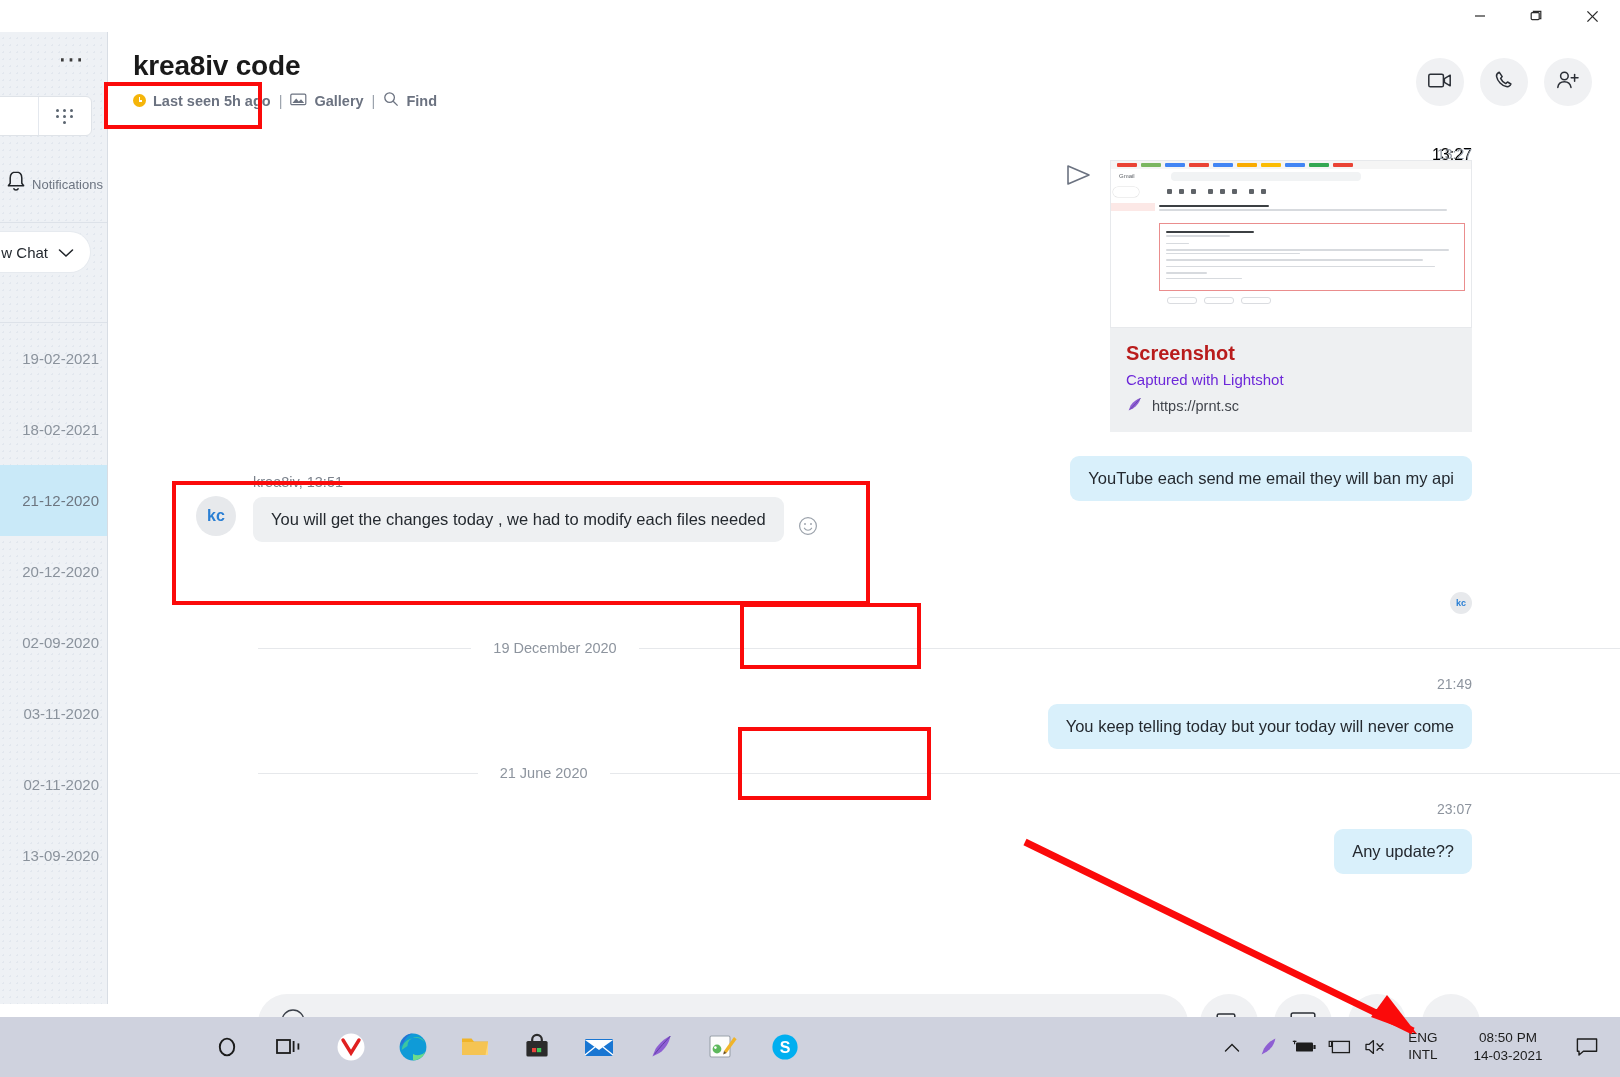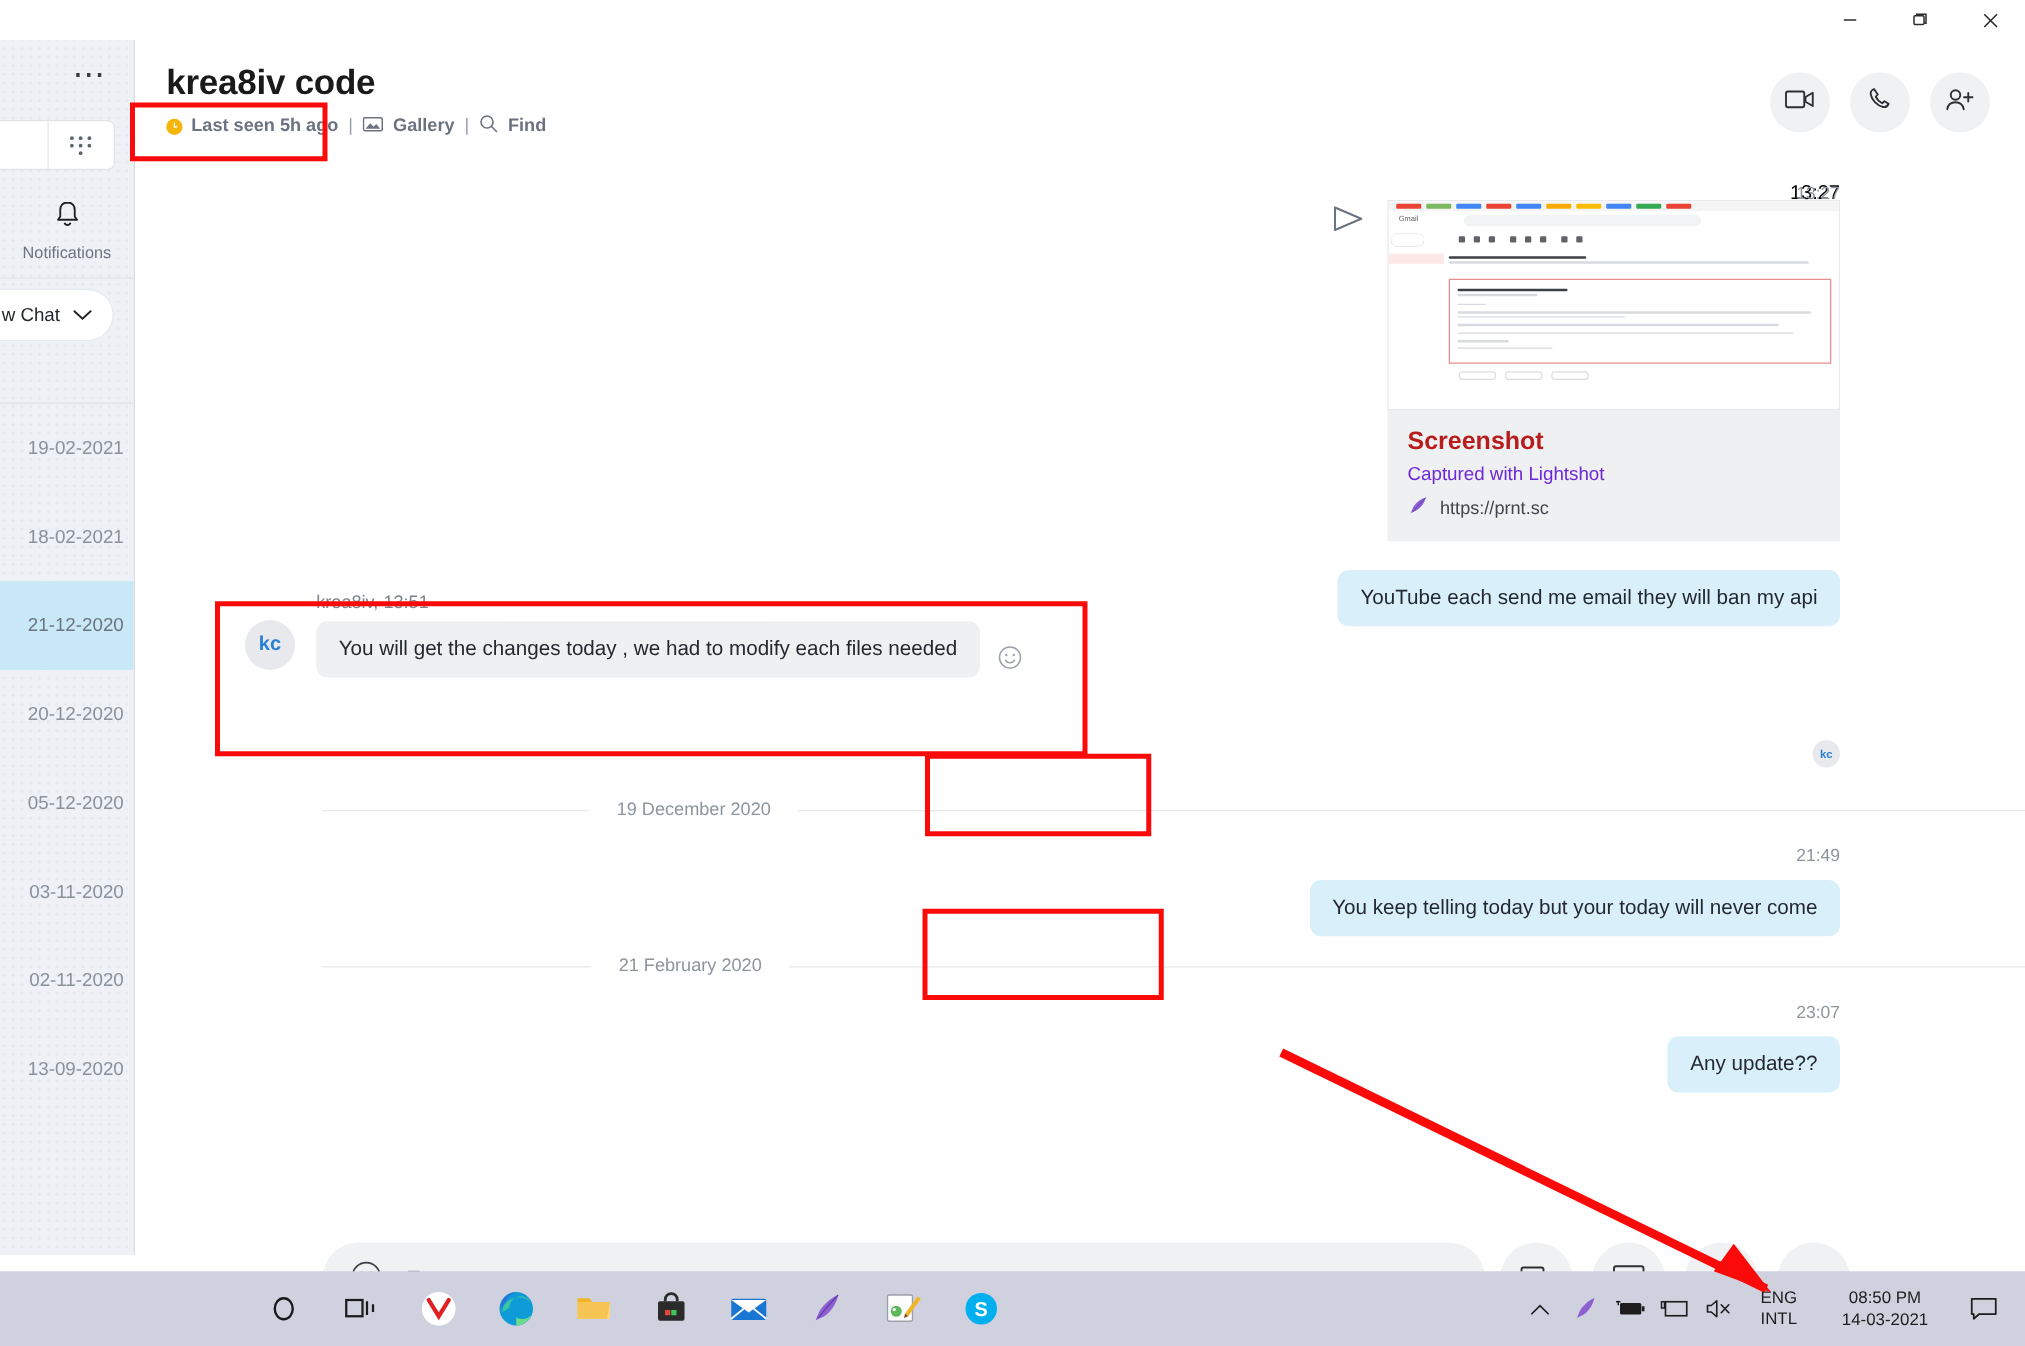--- a/index.html
+++ b/index.html
@@ -43,21 +43,21 @@
   .sb-searchrow .lhs { flex: 1; border-right: 1px solid #e4e8ee; }
   .sb-searchrow .grid-ic {
     width: 52px; display: flex; align-items: center; justify-content: center;
   }
   .dotgrid { display: grid; grid-template-columns: repeat(3, 4px); gap: 3px; }
   .dotgrid i { width: 3px; height: 3px; background: #5b6570; border-radius: 50%; display: block; }
   .dotgrid i.empty { background: transparent; }
 
   .sb-notif {
     position: absolute; left: 0; top: 148px; width: 107px; height: 72px;
-    display: flex; flex-direction: column; align-items: center; justify-content: center;
+    display: flex; flex-direction: row; align-items: center; justify-content: center;
     gap: 4px;
   }
   .sb-notif .lbl { font-size: 13px; color: #6c7480; }
   .sb-divider { position: absolute; left: 0; top: 222px; width: 107px; height: 1px; background: #dde2e9; }
 
   .sb-newchat {
     position: absolute; left: -58px; top: 232px; width: 148px; height: 40px;
     background: #fff; border-radius: 20px; display: flex; align-items: center;
     justify-content: flex-end; gap: 10px; padding-right: 16px;
     font-size: 15px; color: #24292f;
@@ -299,21 +299,21 @@
         <div class="sb-item">
           <span class="d">18-02-2021</span>
         </div>
         <div class="sb-item active">
           <span class="d">21-12-2020</span>
         </div>
         <div class="sb-item">
           <span class="d">20-12-2020</span>
         </div>
         <div class="sb-item">
-          <span class="d">05-12-2020</span>
+          <span class="d">02-09-2020</span>
         </div>
         <div class="sb-item">
           <span class="d">03-11-2020</span>
         </div>
         <div class="sb-item">
           <span class="d">02-11-2020</span>
         </div>
         <div class="sb-item">
           <span class="d">13-09-2020</span>
         </div>
@@ -490,21 +490,21 @@
     </div>
 
     <div class="row ts" style="right:148px; top:538px;">21:49</div>
 
     <div class="row" style="right:148px; top:566px;">
       <div class="bub out">You keep telling today but your today will never come</div>
     </div>
 
     <div class="datesep" style="top:627px;">
       <div class="line"></div>
-      <div class="lbl">21 February 2020</div>
+      <div class="lbl">21 June 2020</div>
       <div class="line r"></div>
     </div>
 
     <div class="row ts" style="right:148px; top:663px;">23:07</div>
 
     <div class="row" style="right:148px; top:691px;">
       <div class="bub out">Any update??</div>
     </div>
   </div>
 

